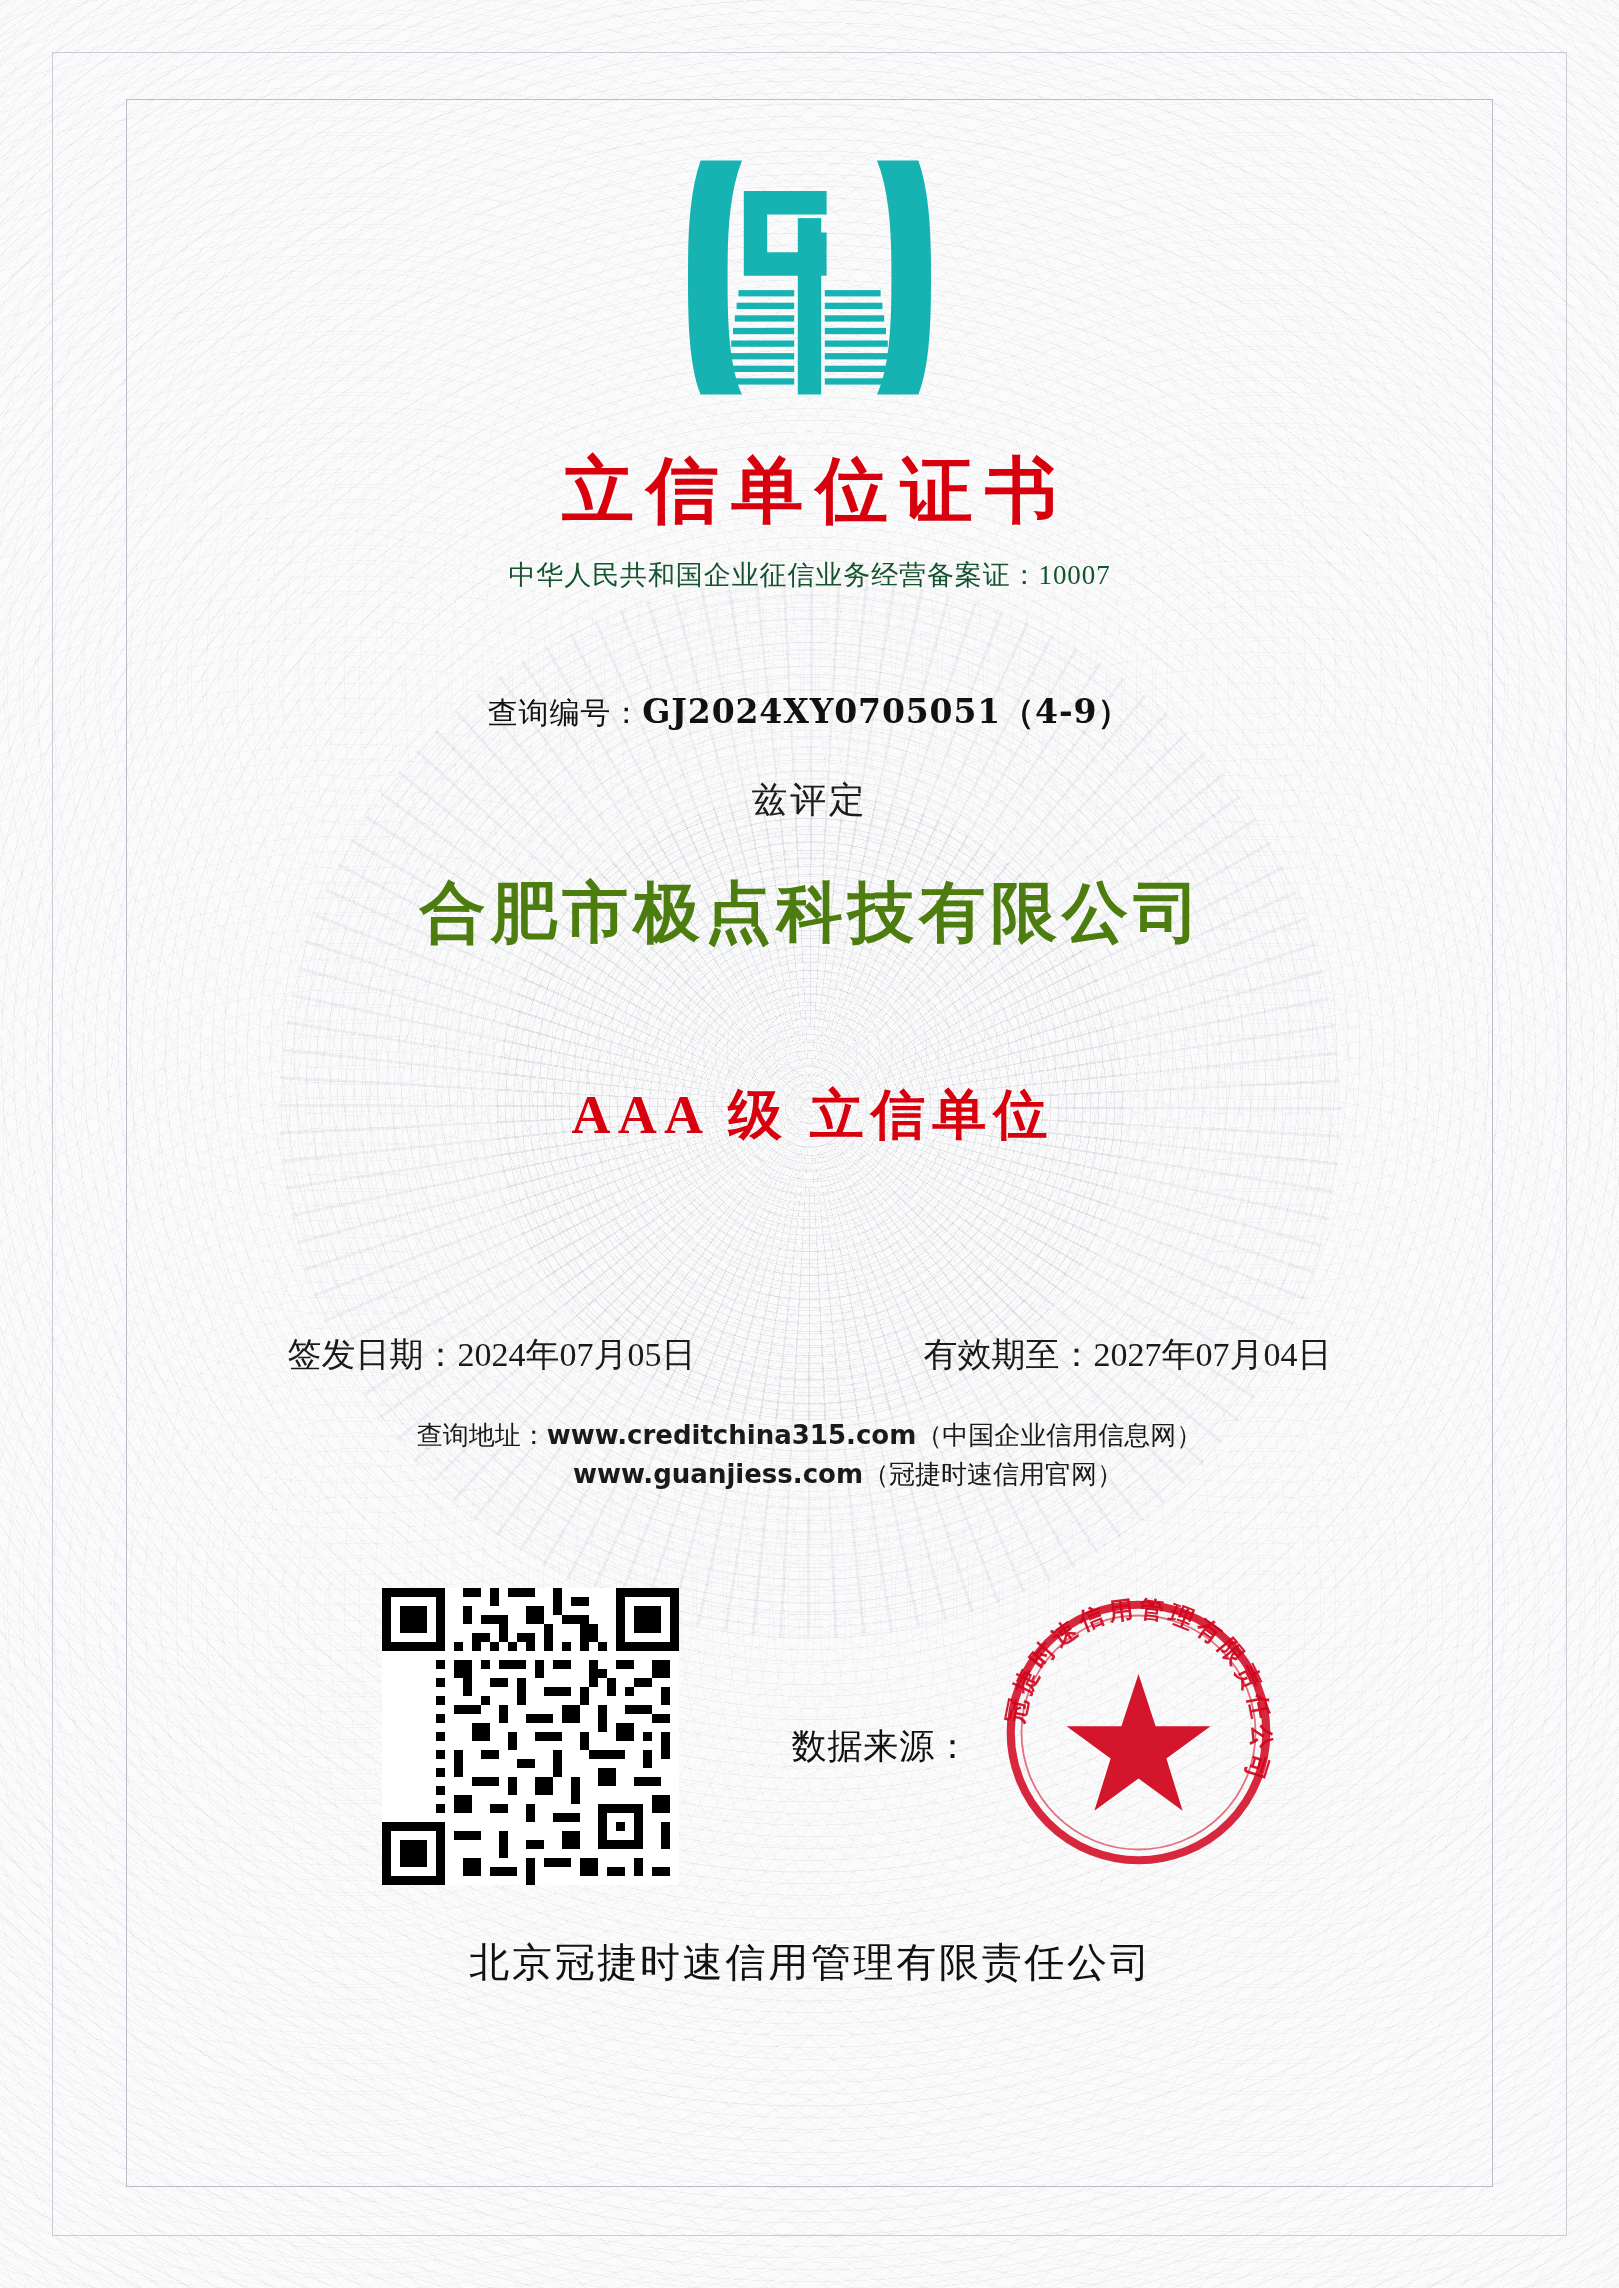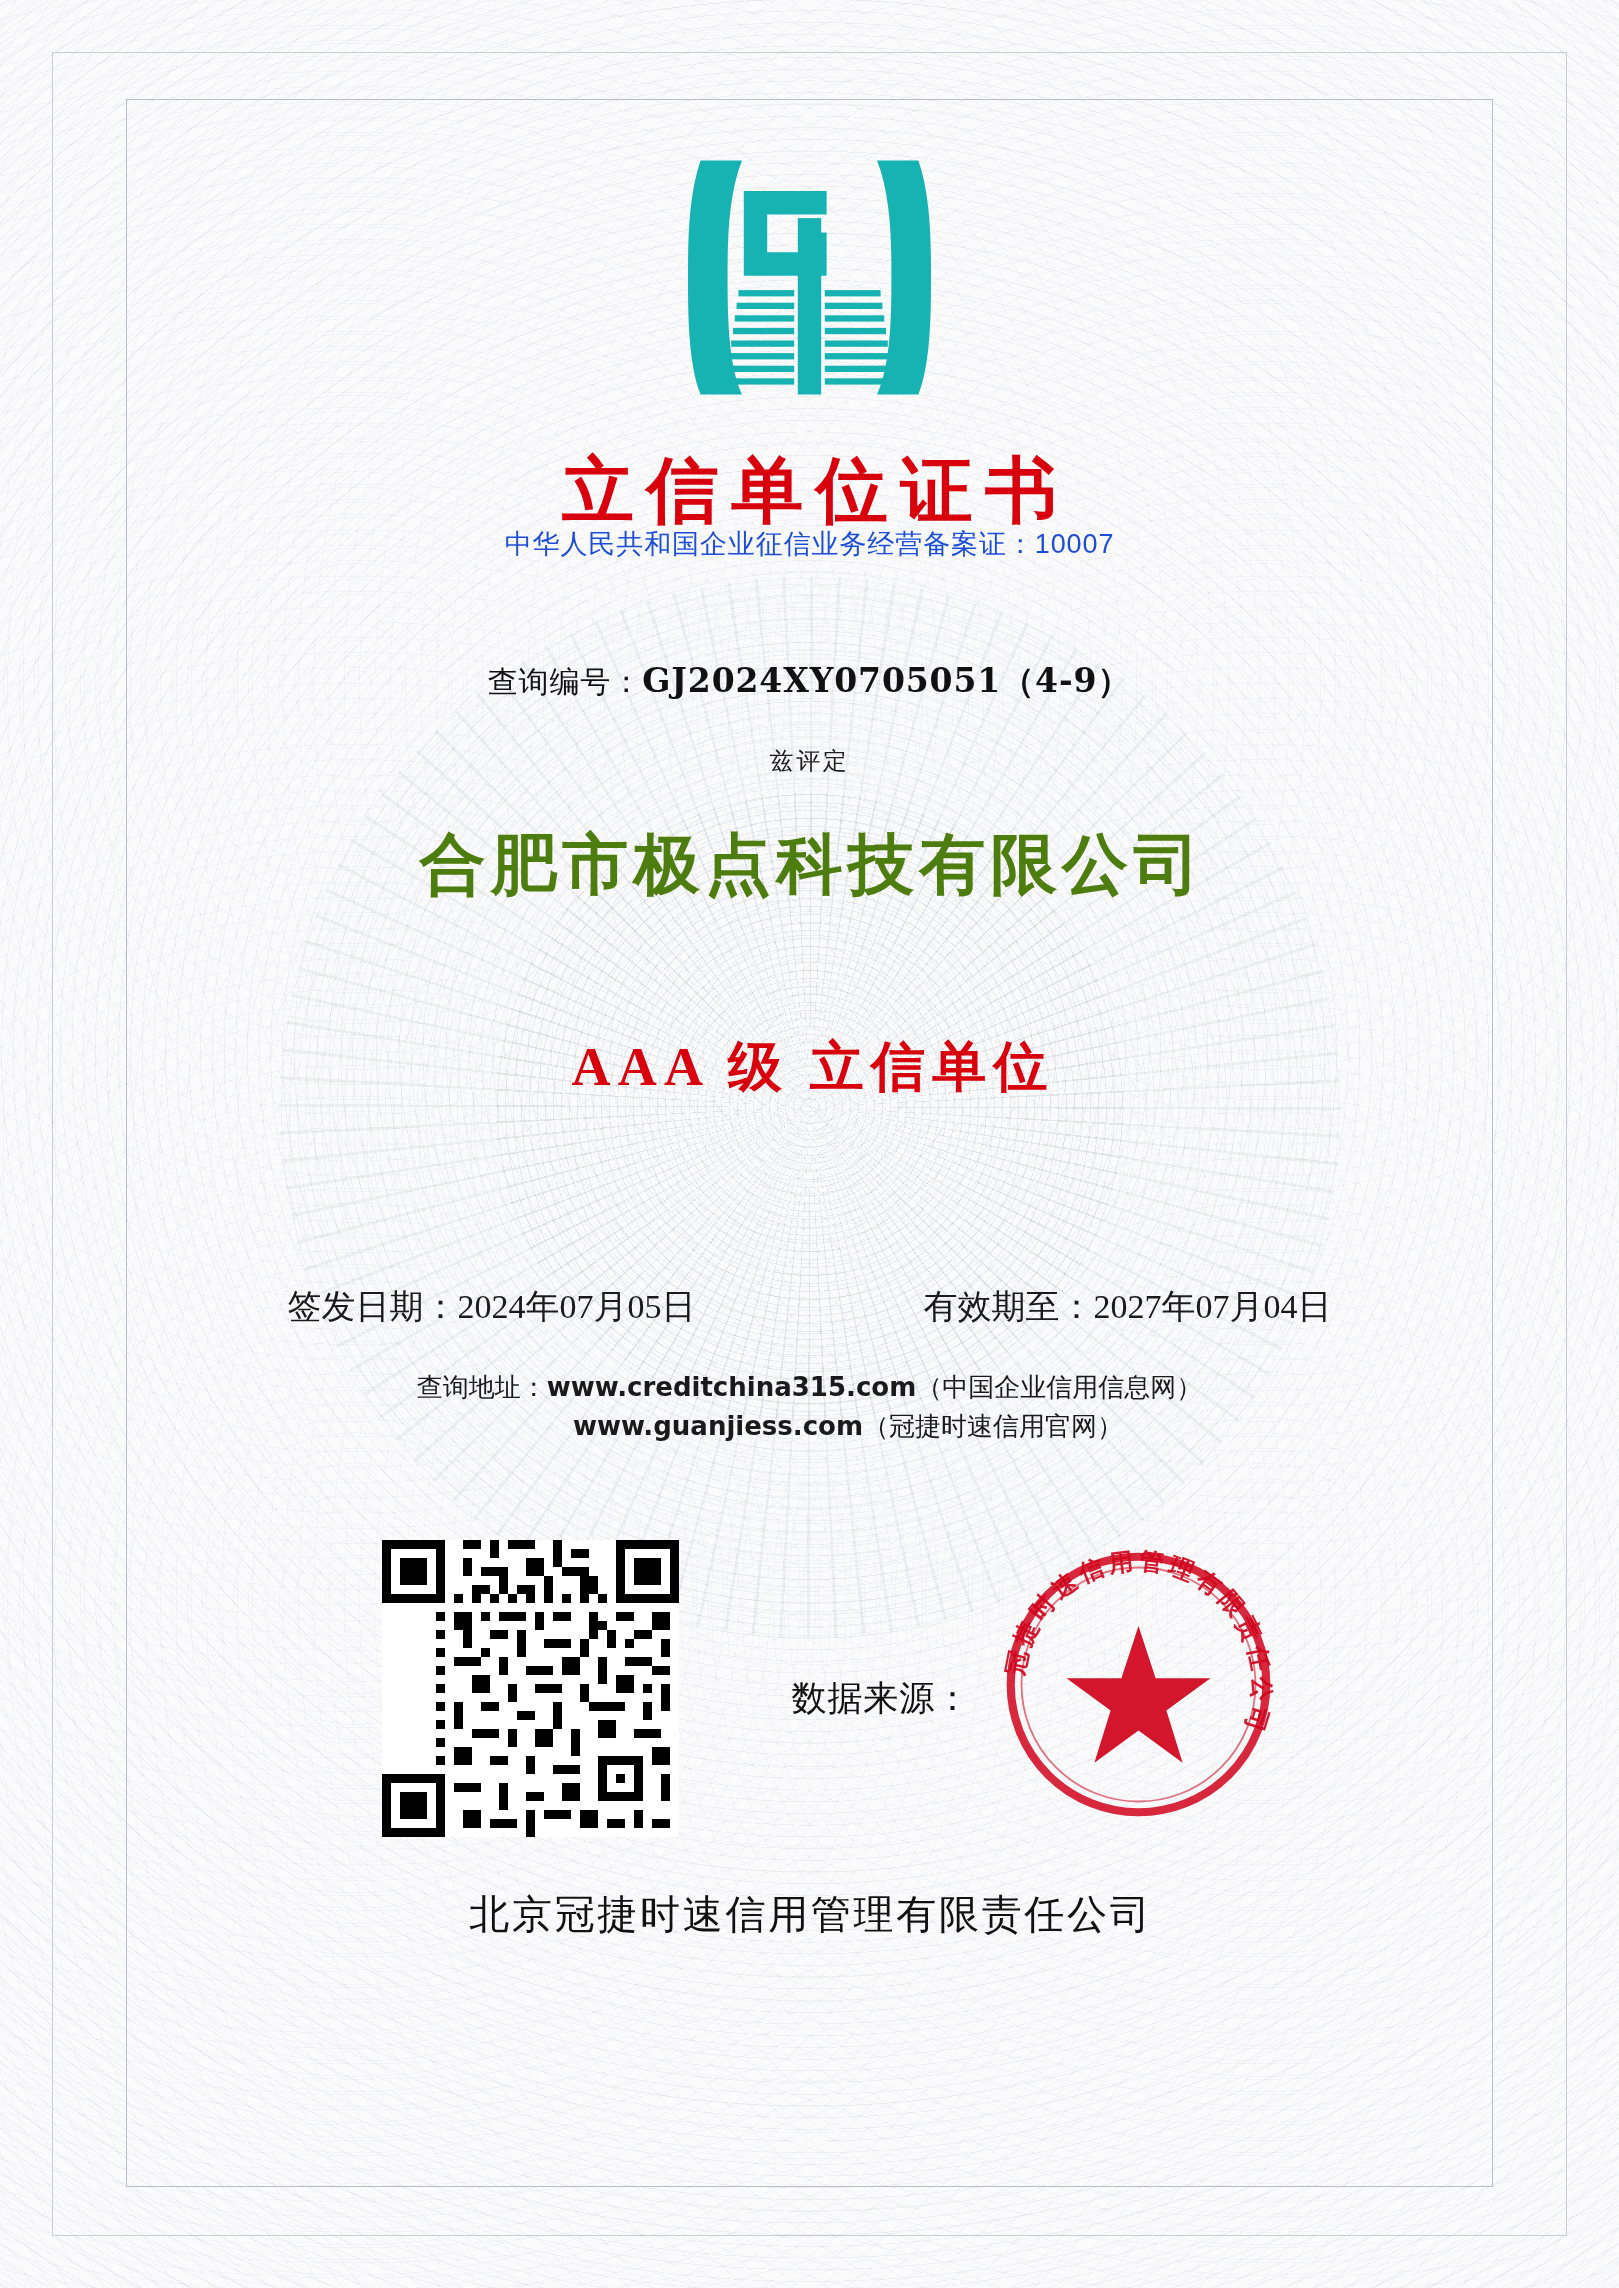--- a/index.html
+++ b/index.html
@@ -99,44 +99,45 @@
     margin-top: 54px;
     font-family: "DejaVu Sans", sans-serif;
     font-weight: bold;
     font-size: 72px;
     letter-spacing: 12.6px;
     color: #d8000c;
     text-indent: 12.6px;
     line-height: 1;
   }
   .subtitle {
-    font-family: Liberation Sans, sans-serif;
+    margin-top: 31px;
+    font-family: Liberation Serif, serif;
     font-size: 27px;
-    color: #1d4ed8;
+    color: #14532d;
     letter-spacing: 0.9px;
   }
 
   .query-no {
     margin-top: 97px;
     font-family: "DejaVu Serif", serif;
     font-size: 33px;
     font-weight: bold;
     color: #111111;
     letter-spacing: 0.9px;
   }
   .query-no .label {
     font-family: Liberation Serif, serif;
     font-weight: normal;
     font-size: 30px;
   }
 
   .hereby {
     margin-top: 41px;
     font-family: "DejaVu Sans", sans-serif;
-    font-size: 24px;
+    font-size: 36px;
     color: #1d1d1d;
     letter-spacing: 2.7px;
   }
 
   .company {
     margin-top: 43px;
     font-family: "DejaVu Serif", serif;
     font-weight: bold;
     font-size: 66px;
     color: #4d7c0f;

